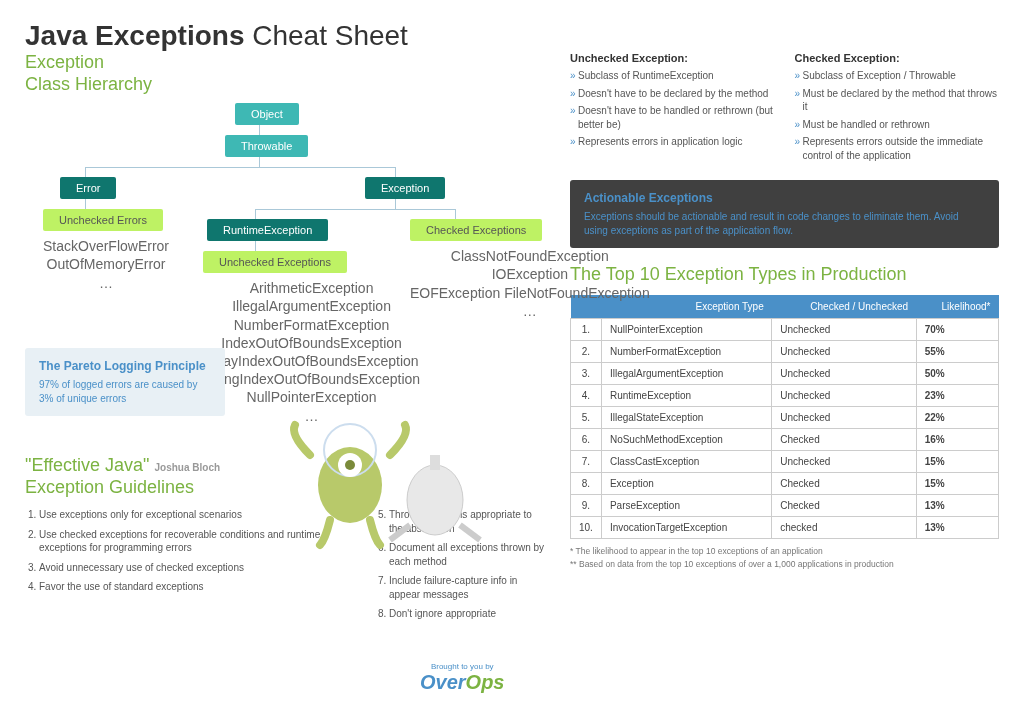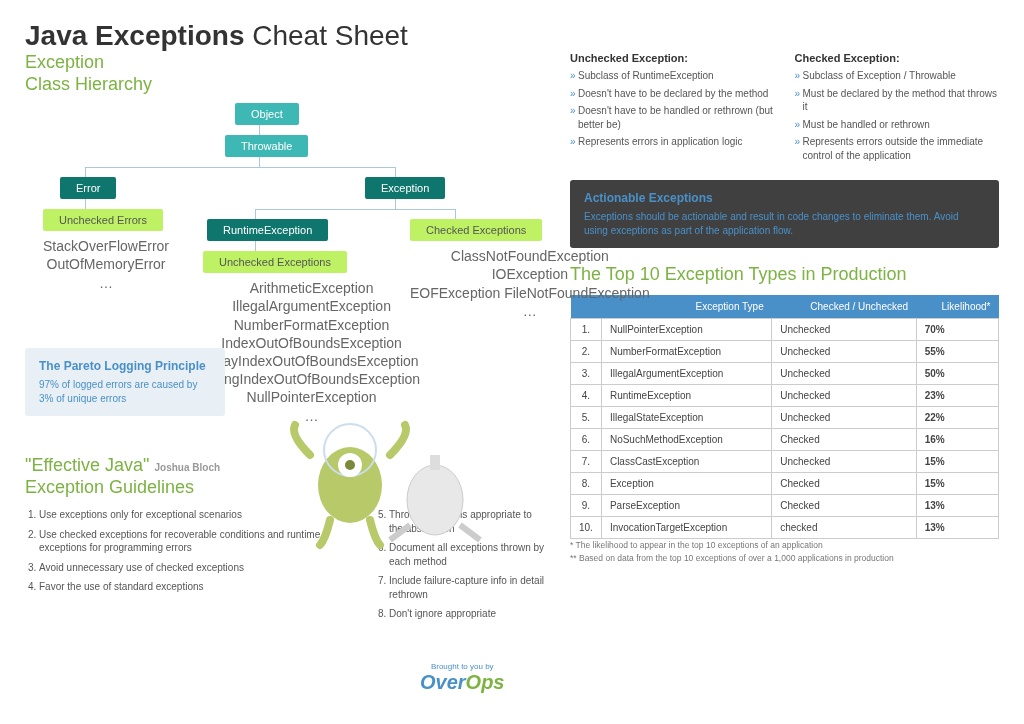--- a/index.html
+++ b/index.html
@@ -33,21 +33,21 @@
 .checked-cols ul{list-style:none}
 .checked-cols li{margin-bottom:4px;line-height:1.35;padding-left:8px;position:relative}
 .checked-cols li:before{content:"»";position:absolute;left:0;color:#4a90c8}
 .actionable{background:#404040;border-radius:3px;padding:10px 14px;font-size:10px;color:#4a90c8;line-height:1.4;margin-bottom:16px}
 .actionable .title{font-weight:600;font-size:12px;margin-bottom:3px}
 table{width:100%;border-collapse:collapse;font-size:10px}
 table th{background:#4a90c8;color:#fff;padding:6px 8px;text-align:right;font-weight:500;font-size:10px}
 table td{border:1px solid #ccc;padding:5px 8px;color:#444}
 table td:first-child{width:28px;text-align:center}
 table td:last-child{font-weight:700}
-.foot{font-size:8.5px;color:#777;line-height:1.5}
+.foot{font-size:8.5px;color:#777;margin-top:6px;line-height:1.5}
 .logo{position:absolute;bottom:30px;left:420px;text-align:center;font-size:8px;color:#4a90c8}
 .logo .brand{font-size:20px;font-weight:700;font-style:italic}
 .logo .brand .ops{color:#7cb342}
 .char{position:absolute;top:395px;left:280px;width:210px;height:160px}
 .line{position:absolute;background:#aac8d8;height:1px}
 .vline{position:absolute;background:#aac8d8;width:1px}
 </style>
 </head>
 <body>
 
@@ -110,21 +110,21 @@
       <div class="guide-cols">
         <ol id="g1">
             <li>Use exceptions only for exceptional scenarios</li>
             <li>Use checked exceptions for recoverable conditions and runtime exceptions for programming errors</li>
             <li>Avoid unnecessary use of checked exceptions</li>
             <li>Favor the use of standard exceptions</li>
           </ol>
         <ol start="5" id="g2">
             <li>Throw exceptions appropriate to the abstraction</li>
             <li>Document all exceptions thrown by each method</li>
-            <li>Include failure-capture info in detail rethrown</li>
+            <li>Include failure-capture info in appear messages</li>
             <li>Don't ignore appropriate</li>
           </ol>
       </div>
     </div>
   </div>
 
   <div class="right">
     <div class="checked-cols">
       <div>
         <h3>Unchecked Exception:</h3>

